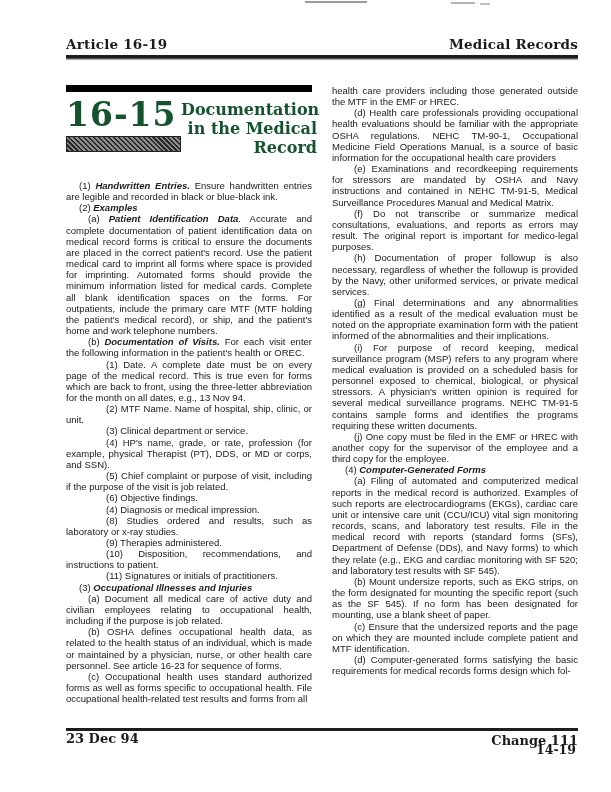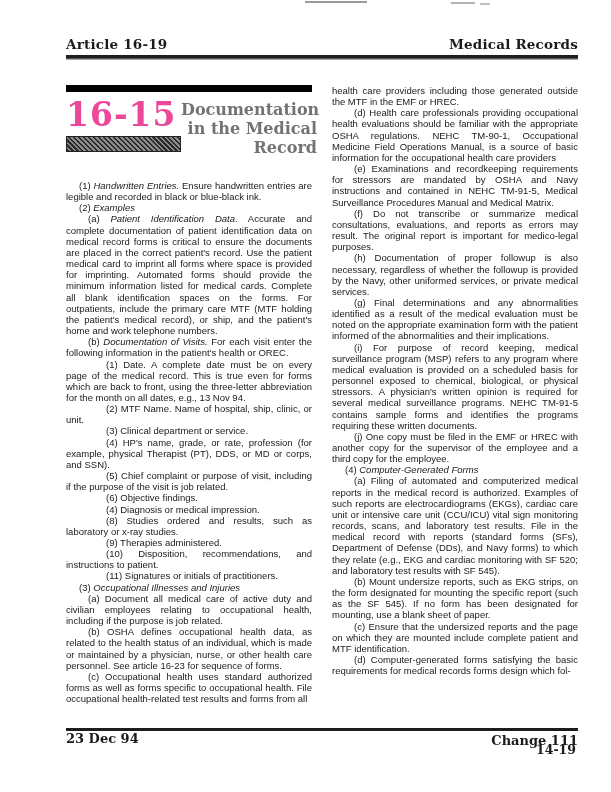--- a/index.html
+++ b/index.html
@@ -49,54 +49,54 @@
     text-align: justify;
     font-size: 9.5px;
     line-height: 11.15px;
     color: #202020;
   }
   .para { margin: 0; }
   .ind-0 { text-indent: 0; }
   .ind-1 { text-indent: 13px; }
   .ind-2 { text-indent: 22px; }
   .ind-3 { text-indent: 40px; }
-  .lead { font-style: italic; font-weight: normal; }
+  .lead { font-style: italic; font-weight: bold; }
   
   .head-block { margin-bottom: 23px; }
   .head-bar-top { height: 7px; background: #000; }
   .head-row {
     display: flex;
     justify-content: space-between;
     margin-top: 5px;
   }
   .head-left { display: flex; flex-direction: column; }
   .head-number {
     font-family: "DejaVu Serif", serif;
     font-weight: bold;
     font-size: 33px;
     line-height: 36px;
     letter-spacing: 1px;
-    color: #ec4899;
+    color: #14532d;
   }
   .head-hatch {
     width: 113px;
     height: 14px;
     margin-top: 3px;
     background: repeating-linear-gradient(45deg, #2a2a2a 0 1.5px, #8a8a8a 1.5px 3.5px);
     border: 1px solid #222;
   }
   .head-title {
     width: 136px;
     margin-top: 3px;
     font-family: "DejaVu Serif", serif;
     font-weight: bold;
     font-size: 16px;
     line-height: 19px;
     text-align: right;
-    color: #737373;
+    color: #14532d;
   }
   
   .page-footer {
     position: absolute;
     left: 66px;
     top: 728px;
     width: 512px;
   }
   .footer-rule {
     height: 2.5px;

